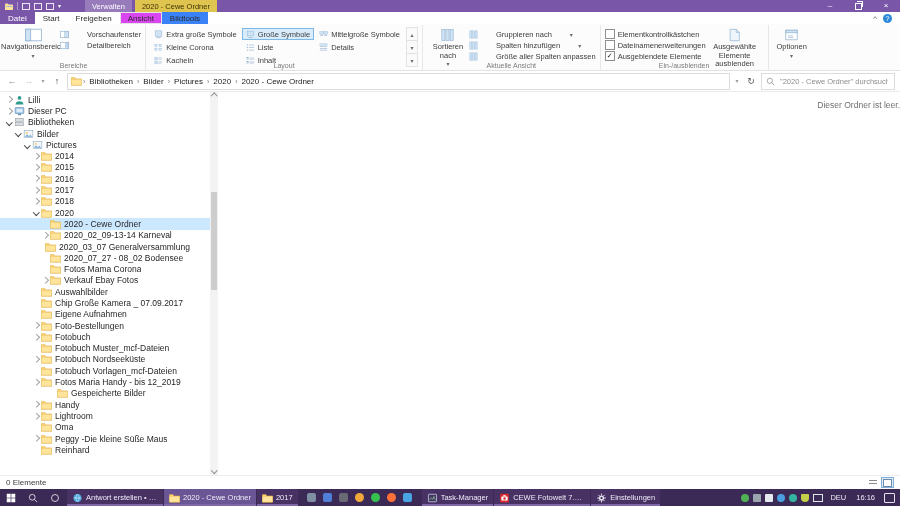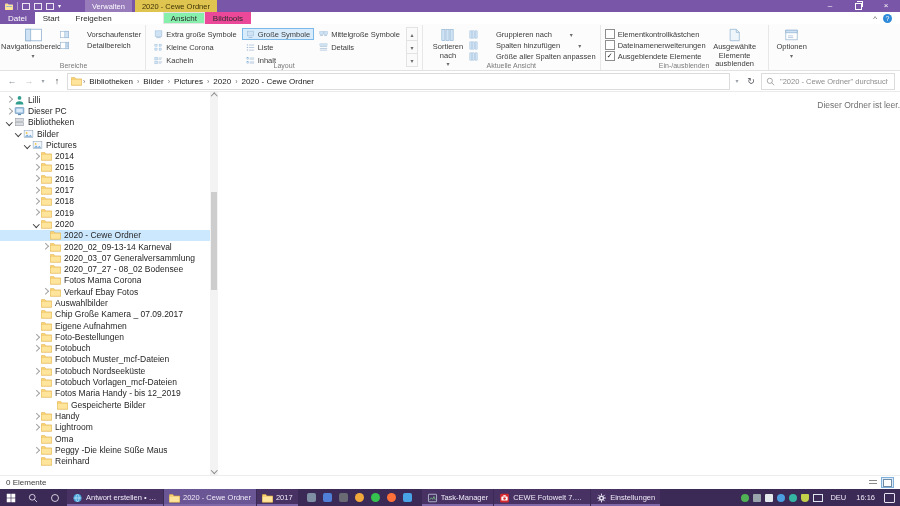--- a/index.html
+++ b/index.html
@@ -18,22 +18,22 @@
   .title-badge{margin-left:3px;height:12px;display:flex;align-items:center;padding:0 7px;background:#dfc44f;color:#3e3408;}
   .win-controls{margin-left:auto;display:flex;height:12px;}
   .wc{width:28px;display:flex;align-items:center;justify-content:center;font-size:8px;line-height:1;color:#fff;}
   .restore{width:5px;height:5px;border:1px solid #fff;position:relative;}
   .restore:before{content:'';position:absolute;left:1px;top:-3px;width:5px;height:5px;border:1px solid #fff;border-left:none;border-bottom:none;}
 
   
   .tabrow{height:12px;background:#fff;display:flex;align-items:stretch;font-size:8px;color:#2b2b2b;flex:none;}
   .tab{display:flex;align-items:center;padding:0 8px;}
   .tab.accent{background:#7a56a8;color:#fff;}
-  .tab.active{background:#86efac;box-shadow:inset 0 0 0 1px #e4e4e4;margin-left:43px;}
-  .tab.contextual{background:#ec4899;}
+  .tab.active{background:#d946ef;box-shadow:inset 0 0 0 1px #e4e4e4;}
+  .tab.contextual{background:#3b82f6;}
   .tabspace{flex:1;}
   .ribbonctl{display:flex;align-items:center;gap:6px;padding-right:8px;}
   .collapse-chev{color:#5a5a5a;font-size:8px;}
   .helpdot{width:9px;height:9px;border-radius:50%;background:#2e8ad8;color:#fff;font-size:7px;display:flex;align-items:center;justify-content:center;}
 
   
   .ribbon{height:45px;background:#fcfcfd;border-bottom:1px solid #e2e2e2;display:flex;padding:1px 2px 0;flex:none;font-size:7.5px;color:#3c3c3c;}
   .rgroup{position:relative;border-right:1px solid #e7e7e7;padding:2px 4px 10px;display:flex;align-items:flex-start;}
   .glabel{position:absolute;bottom:1px;left:0;right:0;text-align:center;font-size:7px;color:#7b7b7b;}
   .bigbtn{display:flex;flex-direction:column;align-items:center;justify-content:flex-start;text-align:center;line-height:1.15;padding:1px 3px;gap:1px;}
@@ -511,30 +511,20 @@
               <span class="chev r"></span>
             </span>
             <span class="ti i10"><svg viewBox="0 0 16 13" width="100%" height="100%">
                 <path d="M.5 1.5h5.2l1.4 2H15.5v9H.5z" fill="#ffd978" stroke="#d9a83f" stroke-width=".7"></path>
                 <path d="M.5 4h15v8.5H.5z" fill="#ffe59c" stroke="#d9a83f" stroke-width=".5"></path>
               </svg></span>
             <span class="tlabel">2018</span>
           </div>
           <div class="trow" style="padding-left: 32px;">
             <span class="chevbox">
-              <span class="chev r"></span>
-            </span>
-            <span class="ti i10"><svg viewBox="0 0 16 13" width="100%" height="100%">
-                <path d="M.5 1.5h5.2l1.4 2H15.5v9H.5z" fill="#ffd978" stroke="#d9a83f" stroke-width=".7"></path>
-                <path d="M.5 4h15v8.5H.5z" fill="#ffe59c" stroke="#d9a83f" stroke-width=".5"></path>
-              </svg></span>
-            <span class="tlabel">2019</span>
-          </div>
-          <div class="trow" style="padding-left: 32px;">
-            <span class="chevbox">
               <span class="chev d"></span>
             </span>
             <span class="ti i10"><svg viewBox="0 0 16 13" width="100%" height="100%">
                 <path d="M.5 1.5h5.2l1.4 2H15.5v9H.5z" fill="#ffd978" stroke="#d9a83f" stroke-width=".7"></path>
                 <path d="M.5 4h15v8.5H.5z" fill="#ffe59c" stroke="#d9a83f" stroke-width=".5"></path>
               </svg></span>
             <span class="tlabel">2020</span>
           </div>
           <div class="trow sel" style="padding-left: 41px;">
             <span class="chevbox"></span>
@@ -547,21 +537,21 @@
           <div class="trow" style="padding-left: 41px;">
             <span class="chevbox">
               <span class="chev r"></span>
             </span>
             <span class="ti i10"><svg viewBox="0 0 16 13" width="100%" height="100%">
                 <path d="M.5 1.5h5.2l1.4 2H15.5v9H.5z" fill="#ffd978" stroke="#d9a83f" stroke-width=".7"></path>
                 <path d="M.5 4h15v8.5H.5z" fill="#ffe59c" stroke="#d9a83f" stroke-width=".5"></path>
               </svg></span>
             <span class="tlabel">2020_02_09-13-14 Karneval</span>
           </div>
-          <div class="trow" style="padding-left: 41px;">
+          <div class="trow" style=" margin-left: 36px;">
             <span class="chevbox"></span>
             <span class="ti i10"><svg viewBox="0 0 16 13" width="100%" height="100%">
                 <path d="M.5 1.5h5.2l1.4 2H15.5v9H.5z" fill="#ffd978" stroke="#d9a83f" stroke-width=".7"></path>
                 <path d="M.5 4h15v8.5H.5z" fill="#ffe59c" stroke="#d9a83f" stroke-width=".5"></path>
               </svg></span>
             <span class="tlabel">2020_03_07 Generalversammlung</span>
           </div>
           <div class="trow" style="padding-left: 41px;">
             <span class="chevbox"></span>
             <span class="ti i10"><svg viewBox="0 0 16 13" width="100%" height="100%">

